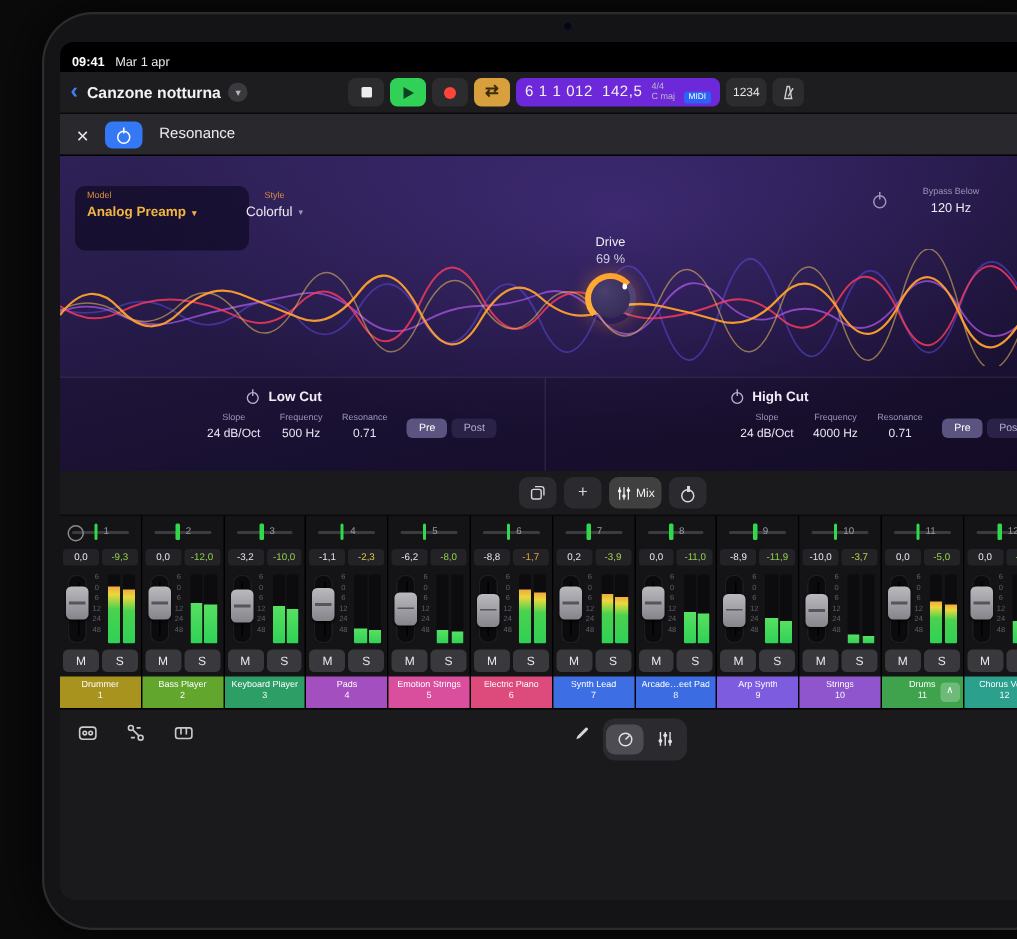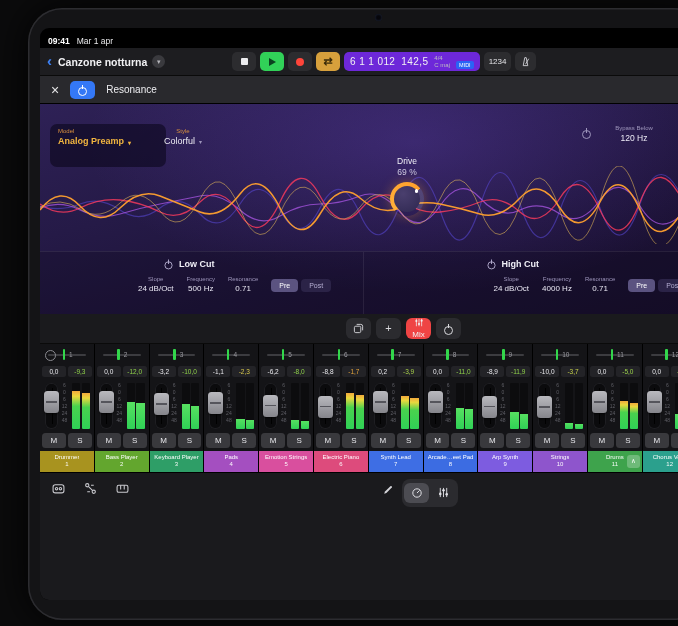--- a/index.html
+++ b/index.html
@@ -98,21 +98,21 @@
   .param-value{font-size:8px;color:#e8e6f2;margin-top:2px;}
   .seg{display:flex;gap:3px;margin-top:3px;}
   .seg-btn{font-size:7px;padding:3px 8px;border-radius:4px;background:#2b2347;color:#b5aed2;border:none;}
   .seg-btn.sel{background:#5b5380;color:#fff;}
 
   
   .mixer-toolbar{height:29px;flex:0 0 29px;background:#1a1a1d;border-bottom:1px solid #0a0a0a;position:relative;}
   .mt-group{position:absolute;left:306px;top:4px;display:flex;gap:5px;}
   .mt-btn{min-width:25px;height:21px;border-radius:6px;background:#2b2b2f;color:#d8d8dc;border:none;
      display:flex;align-items:center;justify-content:center;gap:3px;font-size:8px;padding:0 5px;}
-  .mt-btn.sel{background:#ef4444;color:#f0f0f2;flex-direction:column;}
+  .mt-btn.sel{background:#404040;color:#f0f0f2;}
   .plus-glyph{font-size:11px;line-height:1;color:#d8d8dc;}
 
   
   .mixer{flex:1;background:#101012;display:flex;overflow:hidden;position:relative;}
   .mixer-knob{position:absolute;left:5px;top:6px;width:9px;height:9px;border:1.2px solid #8a8a90;
      border-radius:50%;z-index:3;}
   .strip{flex:0 0 53.8px;display:flex;flex-direction:column;background:#141417;border-right:1px solid #000;}
   .strip-head{height:22px;position:relative;flex:0 0 22px;}
   .pan-track{position:absolute;left:8px;right:8px;top:10px;height:1.5px;background:#3c3c40;border-radius:1px;}
   .pan-tick{position:absolute;top:5px;height:11px;width:2.5px;background:#32d74b;border-radius:1px;}

